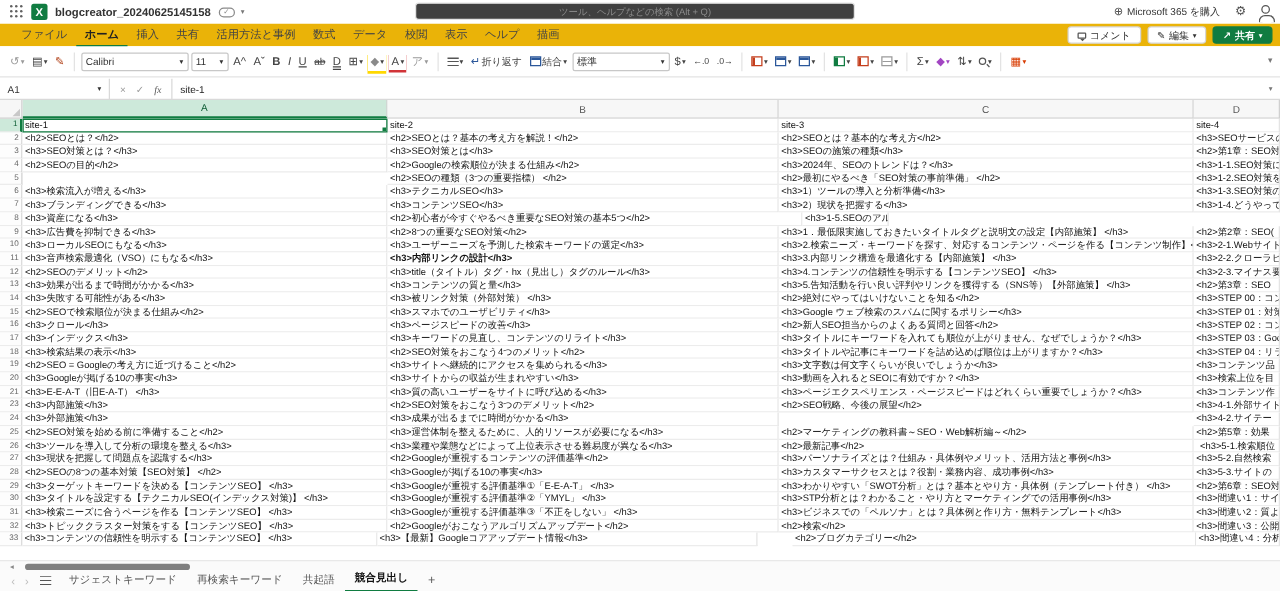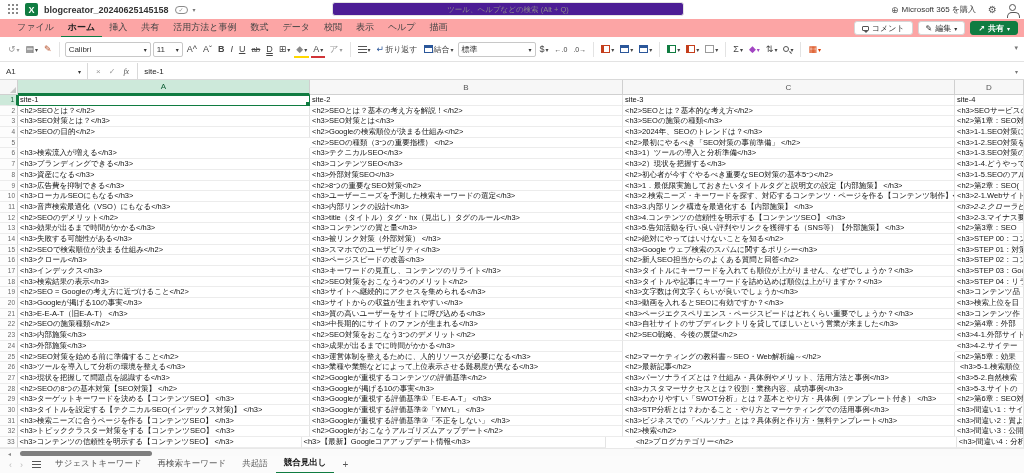--- a/index.html
+++ b/index.html
@@ -11,34 +11,34 @@
   .titlebar { top:0; height:19px; background:#fff; display:flex; align-items:center; }
   .waffle { width:11px; height:11px; margin:0 6px 0 8px; display:grid;
     grid-template-columns:repeat(3,3px); grid-template-rows:repeat(3,3px); gap:1px; cursor:pointer; }
   .waffle i { background:#616161; border-radius:50%; width:2px; height:2px; }
   .xl-logo { width:13px; height:13px; background:#107c41; color:#fff; font-size:9px; font-weight:700;
     display:flex; align-items:center; justify-content:center; border-radius:2px; margin-right:6px; }
   .doc-title { font-size:9px; font-weight:600; color:#333; }
   .saved-icon { width:13px; height:8px; border:1px solid #8a8a8a; border-radius:5px; margin:0 3px 0 6px;
     font-size:6px; line-height:6px; color:#8a8a8a; text-align:center; }
   .tiny-chev { font-size:6px; color:#777; margin-left:2px; }
-  .searchbox { position:absolute; left:332px; top:2px; width:352px; height:14px; background:#4c1d95;
+  .searchbox { position:absolute; left:332px; top:2px; width:352px; height:14px; background:#404040;
     border:1px solid #e3e3e3; border-radius:3px; font-size:7.5px; color:#8a8a8a; text-align:center;
     font-family:inherit; outline:none; }
   .searchbox::placeholder { color:#8a8a8a; }
   .tb-right { position:absolute; right:8px; top:0; height:19px; display:flex; align-items:center; gap:12px; }
   .buy { display:flex; align-items:center; gap:3px; font-size:8px; color:#333; cursor:pointer; }
   .glyph-sm { font-size:9px; color:#555; }
   .gear { font-size:10px; color:#555; cursor:pointer; }
   .person-icon { position:relative; width:7px; height:7px; border:1px solid #555; border-radius:50%; margin-top:-4px; cursor:pointer; }
   .person-icon::after { content:''; position:absolute; top:7px; left:-3px; width:11px; height:5px;
     border:1px solid #555; border-bottom:none; border-radius:5px 5px 0 0; }
 
   
-  .menubar { top:19px; height:18px; background:#fca5a5; display:flex; align-items:center; padding-left:10px; }
+  .menubar { top:19px; height:18px; background:#eab308; display:flex; align-items:center; padding-left:10px; }
   .mtab { font-size:9px; color:#444; padding:3px 7px 2px; cursor:pointer; white-space:nowrap; }
   .mtab.active { font-weight:700; color:#222; border-bottom:2px solid #107c41; }
   .mb-right { position:absolute; right:6px; top:21px; display:flex; gap:5px; align-items:center; }
   .mb-btn { display:flex; align-items:center; gap:3px; border:1px solid #d6d6d6; border-radius:3px;
     background:#fff; font-size:8px; color:#333; padding:2px 7px; height:14px; cursor:pointer; }
   .mb-btn.green { background:#107c41; border-color:#107c41; color:#fff; font-weight:600; }
   .bubble-icon { width:7px; height:5px; border:1px solid #555; border-radius:1px; position:relative; }
   .bubble-icon::after { content:''; position:absolute; left:1px; top:4px; border:2px solid transparent; border-top-color:#555; }
   .chev { font-size:6px; color:inherit; }
 
@@ -361,44 +361,43 @@
       <div class="gridrow">
         <div class="rownum">7</div>
         <div class="cell" style="width: 292px;">&lt;h3&gt;ブランディングできる&lt;/h3&gt;</div>
         <div class="cell" style="width: 313px;">&lt;h3&gt;コンテンツSEO&lt;/h3&gt;</div>
         <div class="cell" style="width: 332px;">&lt;h3&gt;2）現状を把握する&lt;/h3&gt;</div>
         <div class="cell" style="width: 69px;">&lt;h3&gt;1-4.どうやって</div>
       </div>
       <div class="gridrow">
         <div class="rownum">8</div>
         <div class="cell" style="width: 292px;">&lt;h3&gt;資産になる&lt;/h3&gt;</div>
-        <div class="cell" style="width: 313px;">&lt;h3&gt;外部対策SEO&lt;/h3&gt;</div>
         <div class="cell" style="width: 332px;">&lt;h2&gt;初心者が今すぐやるべき重要なSEO対策の基本5つ&lt;/h2&gt;</div>
         <div class="cell" style="width: 69px;">&lt;h3&gt;1-5.SEOのアル</div>
       </div>
       <div class="gridrow">
         <div class="rownum">9</div>
         <div class="cell" style="width: 292px;">&lt;h3&gt;広告費を抑制できる&lt;/h3&gt;</div>
         <div class="cell" style="width: 313px;">&lt;h2&gt;8つの重要なSEO対策&lt;/h2&gt;</div>
         <div class="cell" style="width: 332px;">&lt;h3&gt;1．最低限実施しておきたいタイトルタグと説明文の設定【内部施策】 &lt;/h3&gt;</div>
         <div class="cell" style="width: 69px;">&lt;h2&gt;第2章：SEO(</div>
       </div>
       <div class="gridrow">
         <div class="rownum">10</div>
         <div class="cell" style="width: 292px;">&lt;h3&gt;ローカルSEOにもなる&lt;/h3&gt;</div>
         <div class="cell" style="width: 313px;">&lt;h3&gt;ユーザーニーズを予測した検索キーワードの選定&lt;/h3&gt;</div>
         <div class="cell" style="width: 332px;">&lt;h3&gt;2.検索ニーズ・キーワードを探す、対応するコンテンツ・ページを作る【コンテンツ制作】&lt;/h3&gt;</div>
         <div class="cell" style="width: 69px;">&lt;h3&gt;2-1.Webサイト</div>
       </div>
       <div class="gridrow">
         <div class="rownum">11</div>
         <div class="cell" style="width: 292px;">&lt;h3&gt;音声検索最適化（VSO）にもなる&lt;/h3&gt;</div>
-        <div class="cell" style="width: 313px;">&lt;h3&gt;内部リンクの設計&lt;/h3&gt;</div>
+        <div class="cell" style="width: 313px; font-weight: bold;">&lt;h3&gt;内部リンクの設計&lt;/h3&gt;</div>
         <div class="cell" style="width: 332px;">&lt;h3&gt;3.内部リンク構造を最適化する【内部施策】 &lt;/h3&gt;</div>
-        <div class="cell" style="width: 69px; font-style: italic;">&lt;h3&gt;2-2.クローラビ</div>
+        <div class="cell" style="width: 69px;">&lt;h3&gt;2-2.クローラビ</div>
       </div>
       <div class="gridrow">
         <div class="rownum">12</div>
         <div class="cell" style="width: 292px;">&lt;h2&gt;SEOのデメリット&lt;/h2&gt;</div>
         <div class="cell" style="width: 313px;">&lt;h3&gt;title（タイトル）タグ・hx（見出し）タグのルール&lt;/h3&gt;</div>
         <div class="cell" style="width: 332px;">&lt;h3&gt;4.コンテンツの信頼性を明示する【コンテンツSEO】 &lt;/h3&gt;</div>
         <div class="cell" style="width: 69px;">&lt;h3&gt;2-3.マイナス要</div>
       </div>
       <div class="gridrow">
         <div class="rownum">13</div>
@@ -455,27 +454,20 @@
         <div class="cell" style="width: 313px;">&lt;h3&gt;サイトからの収益が生まれやすい&lt;/h3&gt;</div>
         <div class="cell" style="width: 332px;">&lt;h3&gt;動画を入れるとSEOに有効ですか？&lt;/h3&gt;</div>
         <div class="cell" style="width: 69px;">&lt;h3&gt;検索上位を目</div>
       </div>
       <div class="gridrow">
         <div class="rownum">21</div>
         <div class="cell" style="width: 292px;">&lt;h3&gt;E-E-A-T（旧E-A-T） &lt;/h3&gt;</div>
         <div class="cell" style="width: 313px;">&lt;h3&gt;質の高いユーザーをサイトに呼び込める&lt;/h3&gt;</div>
         <div class="cell" style="width: 332px;">&lt;h3&gt;ページエクスペリエンス・ページスピードはどれくらい重要でしょうか？&lt;/h3&gt;</div>
         <div class="cell" style="width: 69px;">&lt;h3&gt;コンテンツ作</div>
-      </div>
-      <div class="gridrow">
-        <div class="rownum">22</div>
-        <div class="cell" style="width: 292px;">&lt;h2&gt;SEOの施策種類&lt;/h2&gt;</div>
-        <div class="cell" style="width: 313px;">&lt;h3&gt;中長期的にサイトのファンが生まれる&lt;/h3&gt;</div>
-        <div class="cell" style="width: 332px;">&lt;h3&gt;自社サイトのサブディレクトリを貸してほしいという営業が来ました&lt;/h3&gt;</div>
-        <div class="cell" style="width: 69px;">&lt;h2&gt;第4章：外部</div>
       </div>
       <div class="gridrow">
         <div class="rownum">23</div>
         <div class="cell" style="width: 292px;">&lt;h3&gt;内部施策&lt;/h3&gt;</div>
         <div class="cell" style="width: 313px;">&lt;h2&gt;SEO対策をおこなう3つのデメリット&lt;/h2&gt;</div>
         <div class="cell" style="width: 332px;">&lt;h2&gt;SEO戦略、今後の展望&lt;/h2&gt;</div>
         <div class="cell" style="width: 69px;">&lt;h3&gt;4-1.外部サイト</div>
       </div>
       <div class="gridrow">
         <div class="rownum">24</div>

